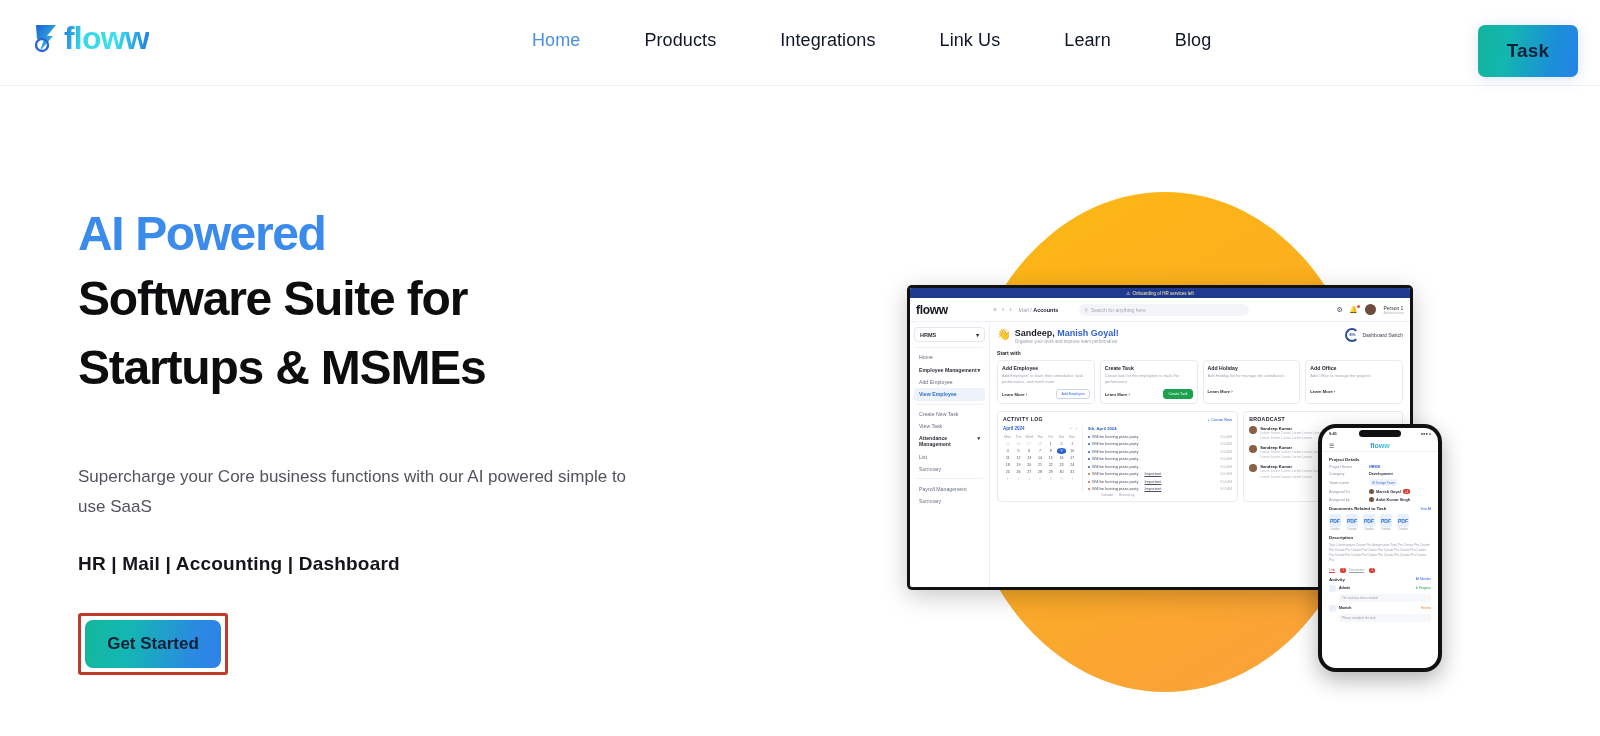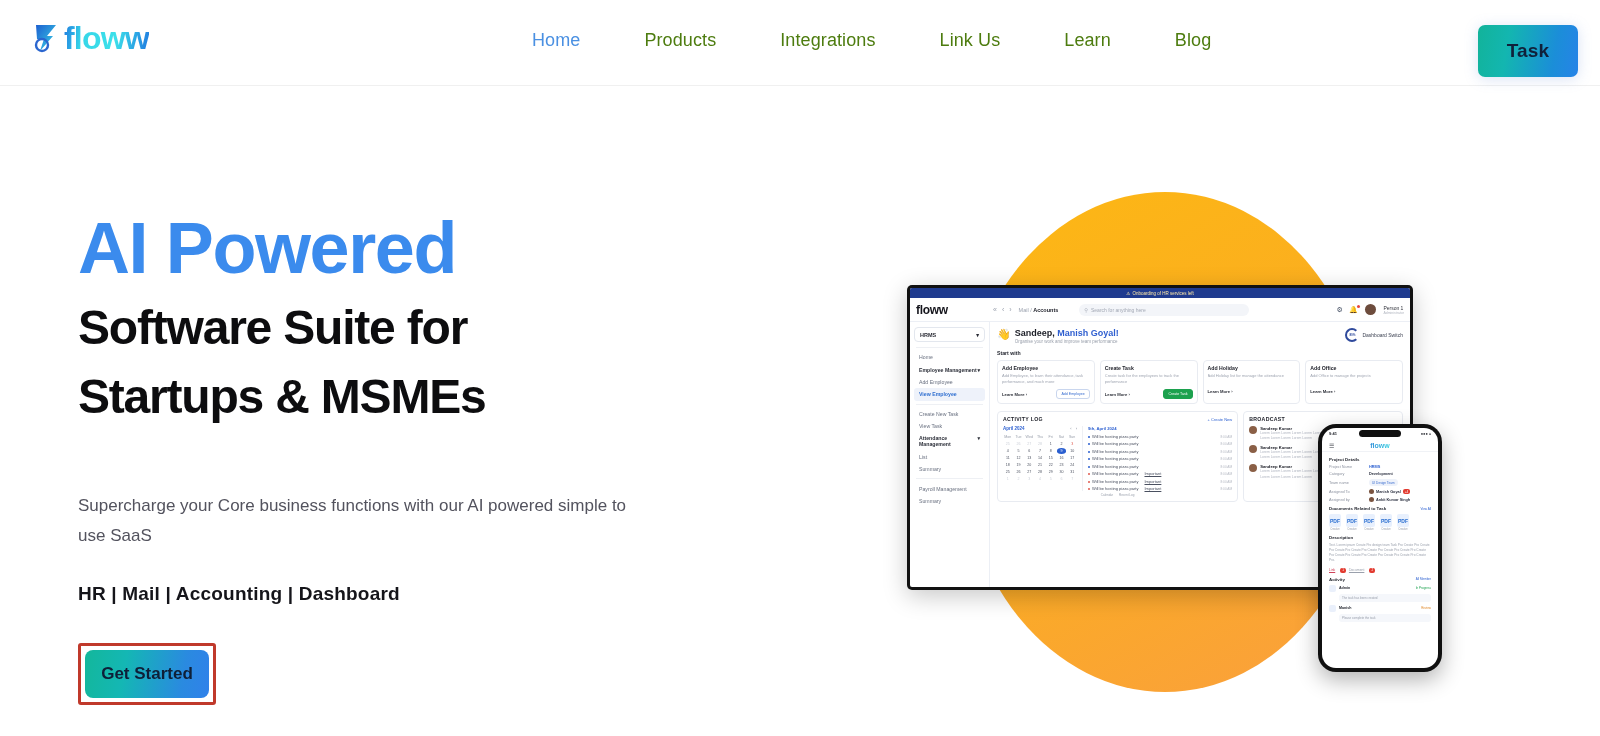--- a/index.html
+++ b/index.html
@@ -28,39 +28,39 @@
     background: linear-gradient(100deg, #1f78e0 0%, #36d6e8 22%, #3ce0ea 60%, #1f78e0 100%);
     -webkit-background-clip: text; background-clip: text; color: transparent;
     line-height: 1;
   }
 
   .nav {
     position: absolute; left: 500px; top: 28px;
     display: flex; align-items: center; gap: 0;
   }
   .nav-item {
-    font-size: 18px; color: #4d7c0f; letter-spacing: .1px;
+    font-size: 18px; color: #0f172a; letter-spacing: .1px;
     padding: 2px 32px; cursor: pointer; white-space: nowrap;
   }
   .nav-item.active { color: #4a90e2; }
 
   .login-btn {
     position: absolute; right: 22px; top: 25px;
     width: 100px; height: 52px; border: none; border-radius: 7px;
     background: linear-gradient(100deg, #12b39a 0%, #13b6b0 30%, #1b8ed8 75%, #2683e8 100%);
     color: #10203a; font-size: 19px; font-weight: 700;
     font-family: "Liberation Sans", sans-serif;
     cursor: pointer; letter-spacing: .2px;
     box-shadow: 0 2px 14px rgba(120,150,220,.28);
   }
 
   
   .hero-left { position: absolute; left: 78px; top: 205px; width: 700px; }
   .hl-1 {
-    font-size: 72px; font-weight: 800; color: #3b8bed;
+    font-size: 48px; font-weight: 800; color: #3b8bed;
     letter-spacing: -1.4px; line-height: 1.22;
     font-family: "Liberation Sans", sans-serif;
   }
   .hl-2, .hl-3 {
     font-size: 48px; font-weight: 800; color: #0d0d0f;
     letter-spacing: -1.2px; line-height: 1.44;
     font-family: "Liberation Sans", sans-serif;
   }
   .hero-sub {
     margin-top: 60px; width: 560px;
@@ -69,21 +69,21 @@
   .hero-feats {
     margin-top: 32px;
     font-size: 19px; font-weight: 700; color: #15151a; letter-spacing: .2px;
   }
   .cta-highlight {
     margin-top: 38px; display: inline-block;
     border: 3px solid #c0392b; border-radius: 3px;
     padding: 4px; background: #ffffff;
   }
   .cta-btn {
-    display: block; width: 124px; height: 48px; border: none; border-radius: 8px;
+    display: block; width: 136px; height: 48px; border: none; border-radius: 8px;
     background: linear-gradient(100deg, #13b79b 0%, #14b7b4 32%, #2a8ae0 78%, #3081ea 100%);
     color: #0e1f38; font-size: 17px; font-weight: 700;
     font-family: "Liberation Sans", sans-serif; cursor: pointer;
   }
 
   
   .hero-right { position: absolute; left: 900px; top: 150px; width: 700px; height: 586px; }
   .orange-circle {
     position: absolute; left: 60px; top: 42px;
     width: 410px; height: 500px; border-radius: 50%;

